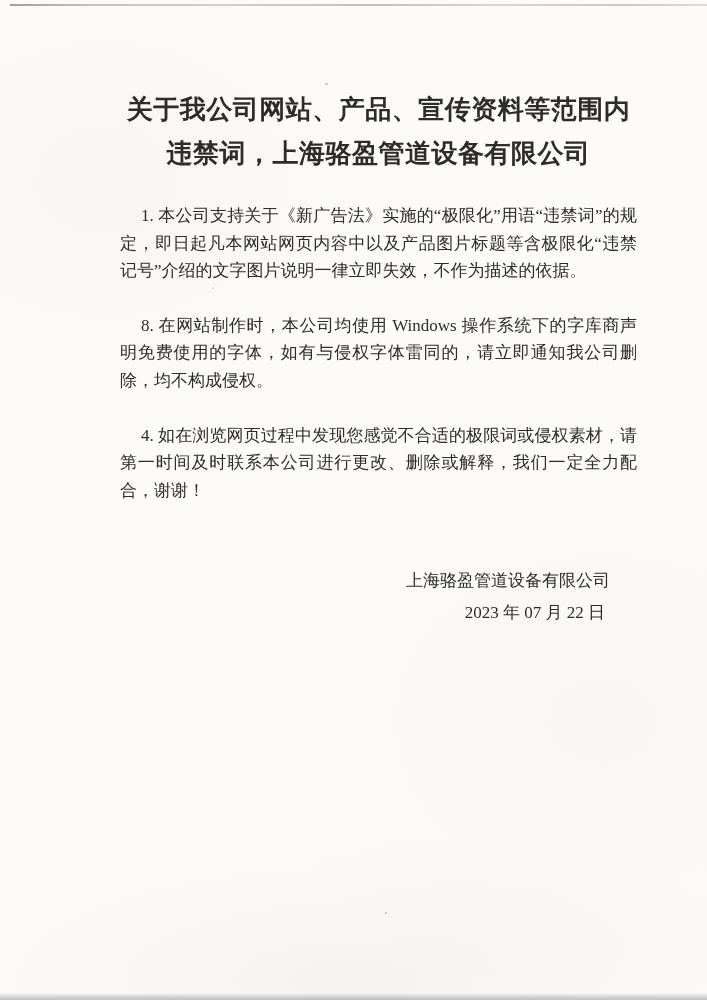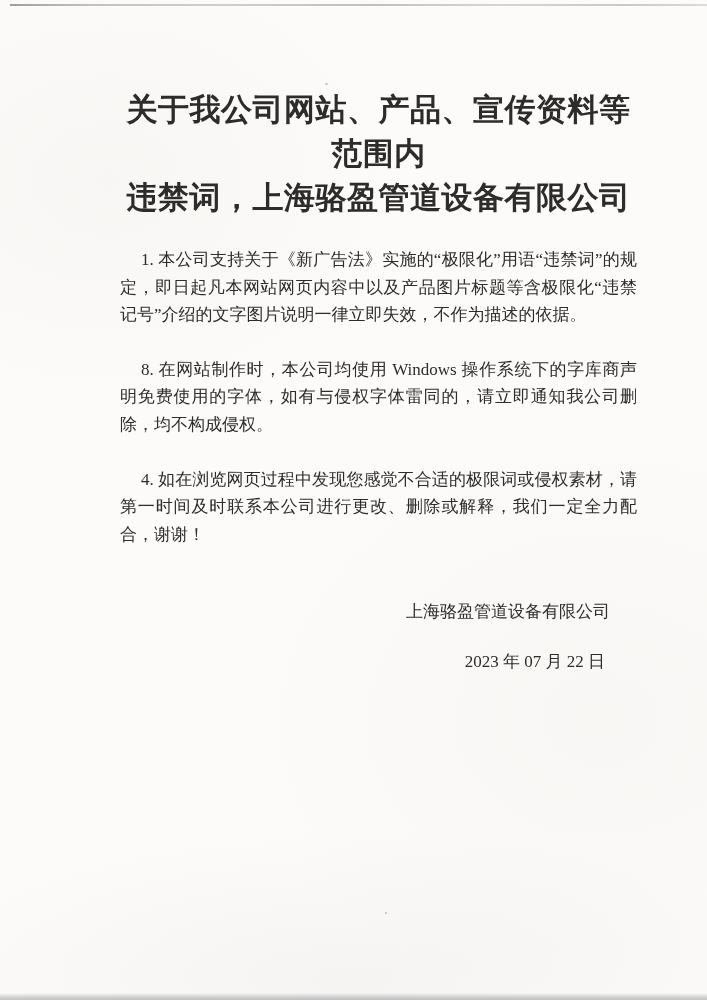--- a/index.html
+++ b/index.html
@@ -38,21 +38,21 @@
   }
   .content {
     position: absolute;
     top: 0;
     left: 120px;
     width: 517px;
   }
   .title {
     margin: 88px 0 0 0;
     text-align: center;
-    font-size: 31px;
+    font-size: 26px;
     font-weight: 700;
     line-height: 44px;
     letter-spacing: 0.5px;
   }
   .title .title-line { display: block; }
   .body-text {
     margin-top: 26px;
     font-size: 17px;
     line-height: 27.6px;
     text-align: justify;
@@ -60,22 +60,22 @@
   }
   .body-text p {
     margin: 0 0 27px 0;
     text-indent: 21px;
   }
   .sig {
     font-size: 17px;
     line-height: 27.6px;
     text-align: right;
   }
-  .sig-company { margin-top: 50px; padding-right: 27px; }
-  .sig-date { margin-top: 22px; padding-right: 32px; }
+  .sig-company { margin-top: 63px; padding-right: 27px; }
+  .sig-date { margin-top: 4px; padding-right: 32px; }
   .speck {
     position: absolute;
     border-radius: 50%;
     background: #8f8d8a;
     opacity: 0.55;
   }
   .speck.s1 { left: 325px; top: 83px;  width: 3px; height: 2px; }
   .speck.s2 { left: 385px; top: 912px; width: 2px; height: 2px; }
   .speck.s3 { left: 212px; top: 287px; width: 2px; height: 2px; opacity: 0.3; }
 </style>

